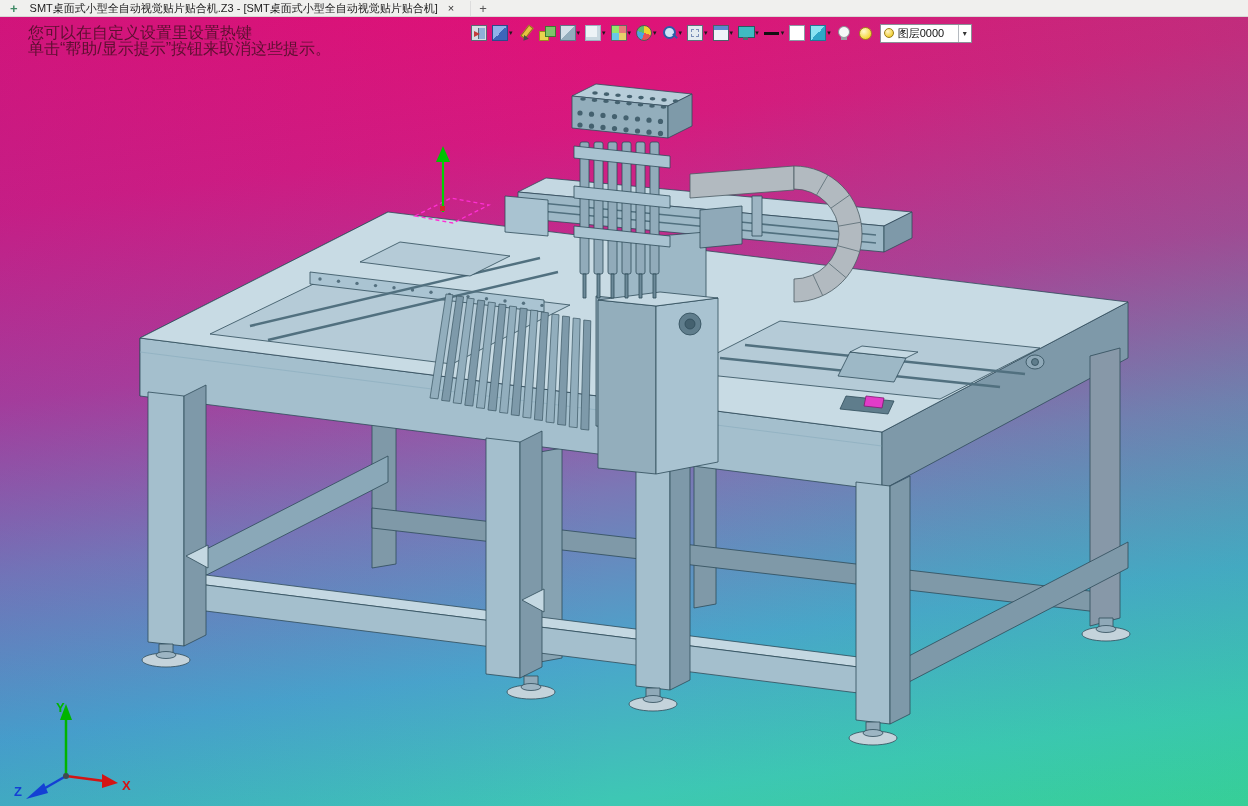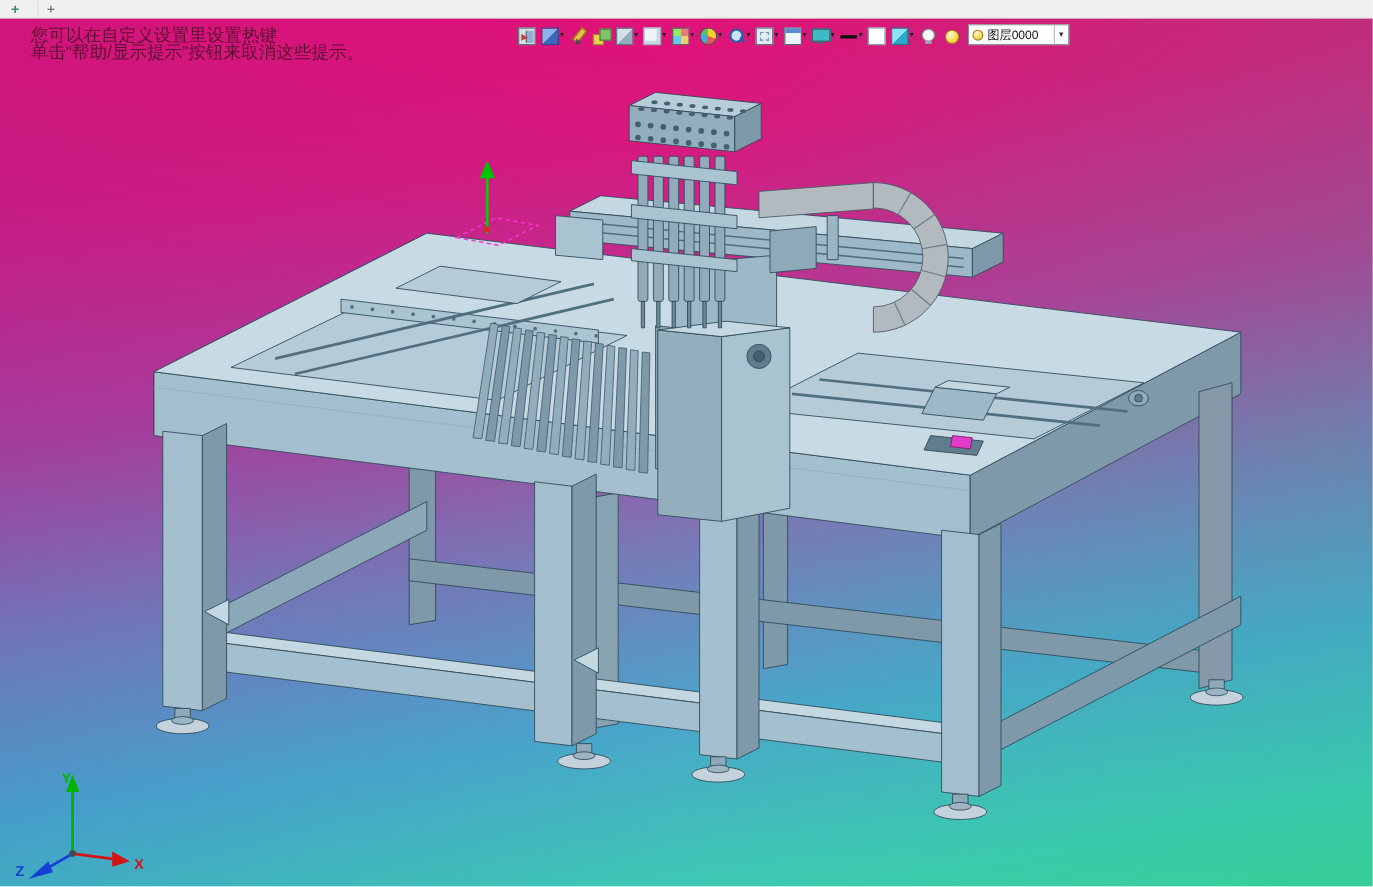--- a/index.html
+++ b/index.html
@@ -15,21 +15,21 @@
 
   
   .viewport{position:relative;width:1248px;height:789px;
     background:
       linear-gradient(90deg, rgba(30,80,200,.10) 0%, rgba(0,0,0,0) 50%, rgba(20,200,120,.12) 100%),
       linear-gradient(172deg,#e60d72 0%,#d8187e 20%,#b23a97 40%,#7a78b6 58%,#4aa5cb 75%,#3ec7b4 90%,#3bd09b 100%);}
   .scene{position:absolute;inset:0;width:100%;height:100%;z-index:1}
   .hints{position:absolute;left:28px;top:8px;font-size:16px;line-height:16px;color:#5c1030;z-index:2}
 
   
-  .toolbar{position:absolute;top:5px;left:470px;display:flex;height:22px;z-index:2}
+  .toolbar{position:absolute;top:5px;left:470px;display:flex;align-items:center;height:22px;z-index:2}
   #toolbar-buttons{display:flex;align-items:center;gap:3px}
   .tbtn{display:flex;align-items:center;padding:1px;cursor:pointer}
   .ticon{width:16px;height:16px;position:relative;display:inline-block}
   .caret{font-size:7px;color:#1a1a1a;margin-left:1px;line-height:16px}
 
   .icon-exit{background:#d7dee3;border:1px solid #5a6a74}
   .icon-exit::before{content:"";position:absolute;right:1px;top:2px;width:6px;height:11px;background:#8fb0d8;border-left:1px solid #5a6a74}
   .icon-exit::after{content:"";position:absolute;left:2px;top:5px;width:0;height:0;border:3px solid transparent;border-left:6px solid #c43c3c}
   .icon-cube-blue{background:linear-gradient(135deg,#8fb2ea 50%,#3e66ba 50%);border:1px solid #2c4a8a}
   .icon-pencil::before{content:"";position:absolute;left:6px;top:0;width:4px;height:12px;background:#e7c23f;border:1px solid #8a6d1f;transform:rotate(38deg)}
@@ -58,20 +58,24 @@
   .layer-combo{display:flex;align-items:center;background:#fff;border:1px solid #8a9097;height:19px;margin-left:6px;padding-left:3px;font-size:11px;color:#111;cursor:pointer}
   .layer-dot{width:10px;height:10px;border-radius:50%;background:radial-gradient(circle at 35% 30%,#fff6c8,#f2d23c 70%,#b89a1f);border:1px solid #9a7d1a;margin-right:4px}
   .layer-text{min-width:56px}
   .combo-arrow{border-left:1px solid #b5bac0;height:100%;display:flex;align-items:center;padding:0 4px;font-size:8px;color:#333;margin-left:4px}
 </style>
 </head>
 <body>
 
 <div class="tabbar">
   <span class="app-plus">+</span>
+  <div class="tab">
+    <span class="tab-title">SMT桌面式小型全自动视觉贴片贴合机.Z3 - [SMT桌面式小型全自动视觉贴片贴合机]</span>
+    <span class="tab-close">×</span>
+  </div>
   <span class="new-tab">+</span>
 </div>
 
 <div class="viewport">
 
   <svg class="scene" viewBox="0 17 1248 789" xmlns="http://www.w3.org/2000/svg">
     <g stroke="#2f4b59" stroke-width="0.8" stroke-linejoin="round">
 
       <g>
         <polygon points="372,330 396,326 396,564 372,568" fill="#7f99a8"></polygon>

